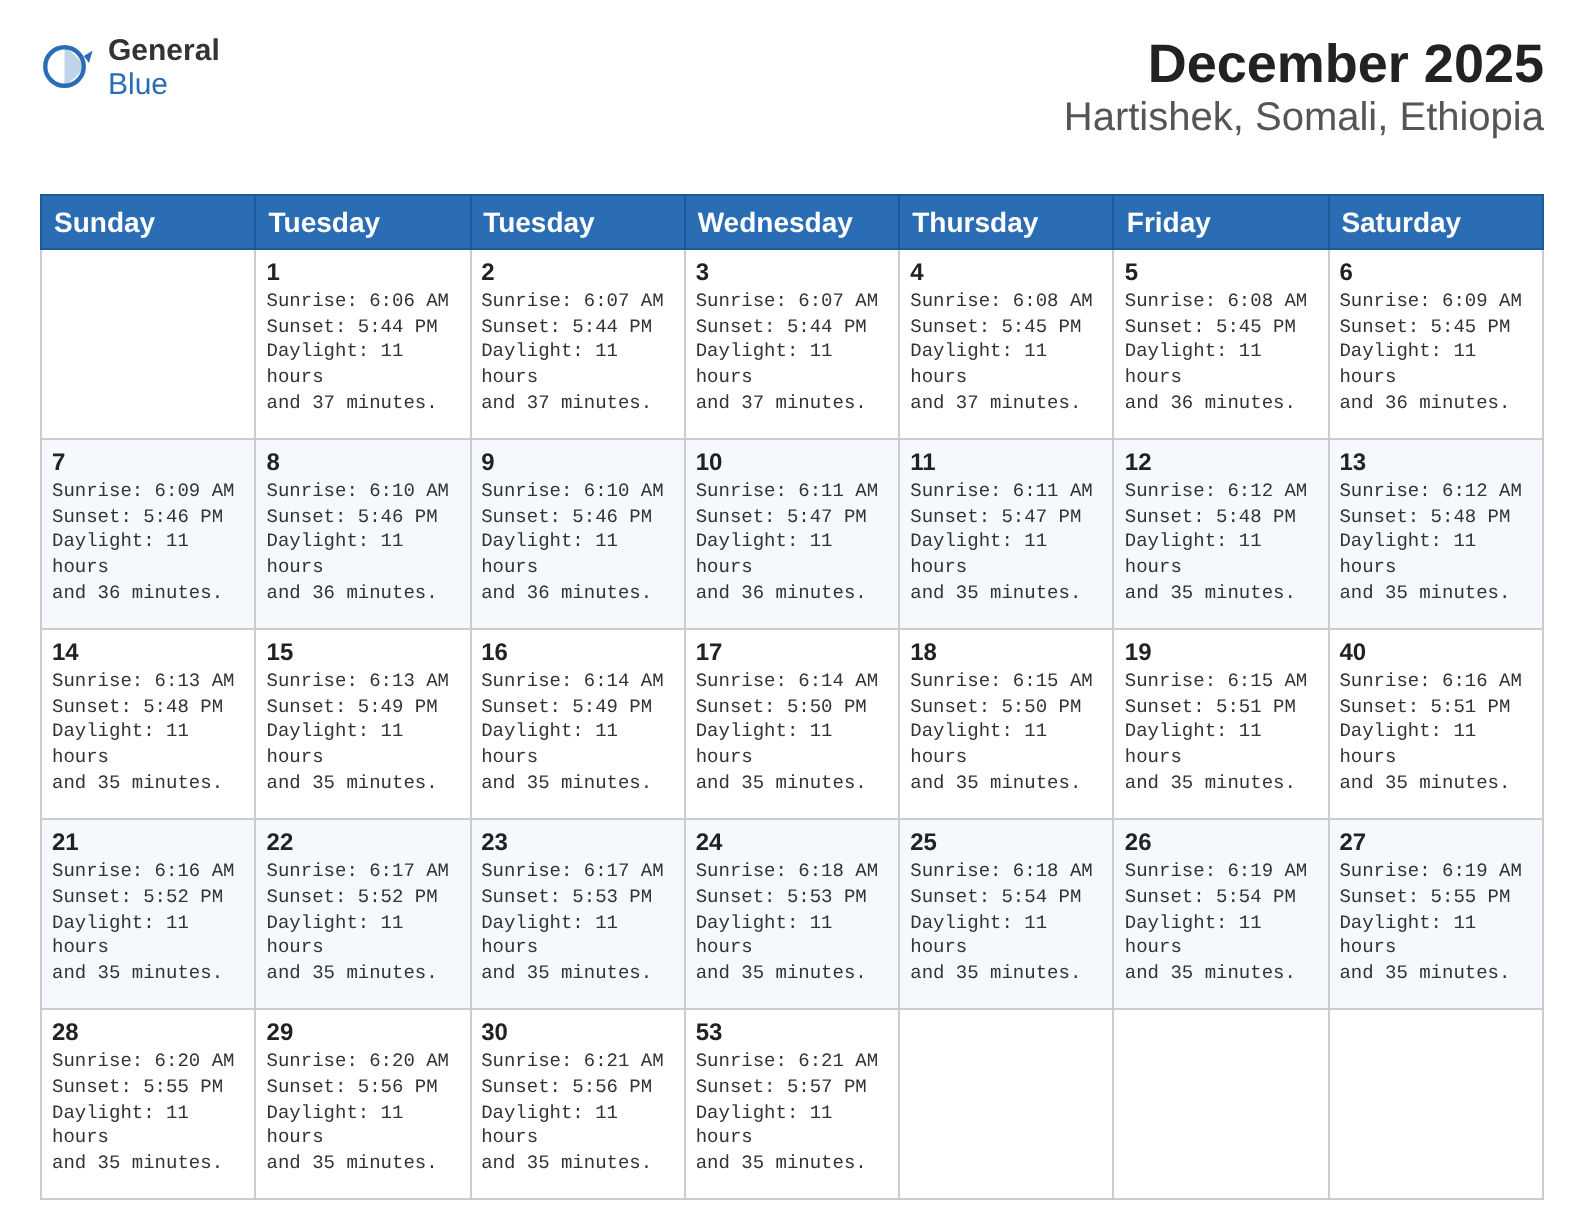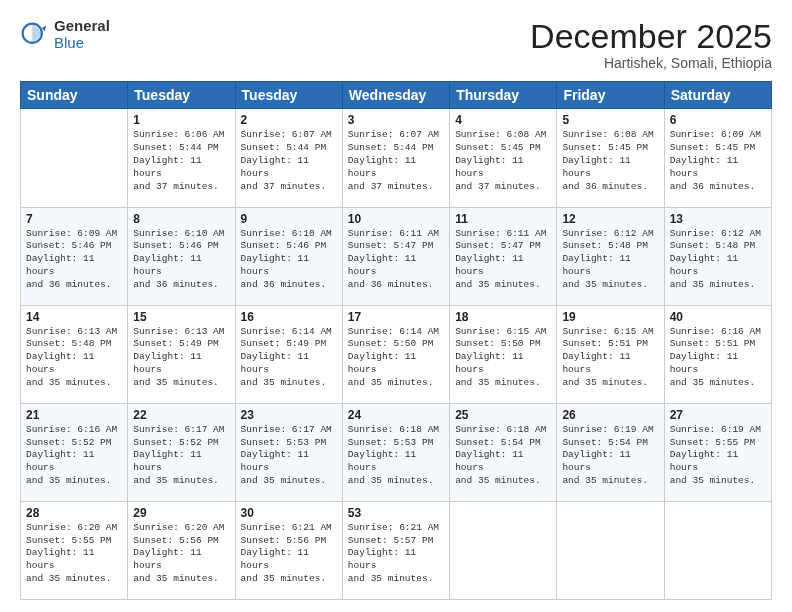--- a/index.html
+++ b/index.html
@@ -14,21 +14,21 @@
       width: 792px;
       height: 612px;
       padding: 18px 20px 12px 20px;
       display: flex;
       flex-direction: column;
     }
     .header {
       display: flex;
       justify-content: space-between;
       align-items: flex-start;
-      margin-bottom: 10px;
+      margin-bottom: 26px;
     }
     .logo {
       display: flex;
       align-items: center;
       gap: 2px;
     }
     .logo-text {
       display: flex;
       flex-direction: column;
       line-height: 1.1;
@@ -45,27 +45,27 @@
     }
     .logo-icon {
       width: 28px;
       height: 28px;
       margin-right: 4px;
     }
     .title-block {
       text-align: right;
     }
     .main-title {
-      font-size: 34px;
-      font-weight: normal;
+      font-size: 27px;
+      font-weight: bold;
       color: #222;
       line-height: 1.1;
     }
     .subtitle {
-      font-size: 14px;
+      font-size: 20px;
       color: #555;
     }
     .calendar {
       flex: 1;
       border: 1px solid #ccc;
       border-collapse: collapse;
       width: 100%;
       table-layout: fixed;
     }
     .calendar th {

